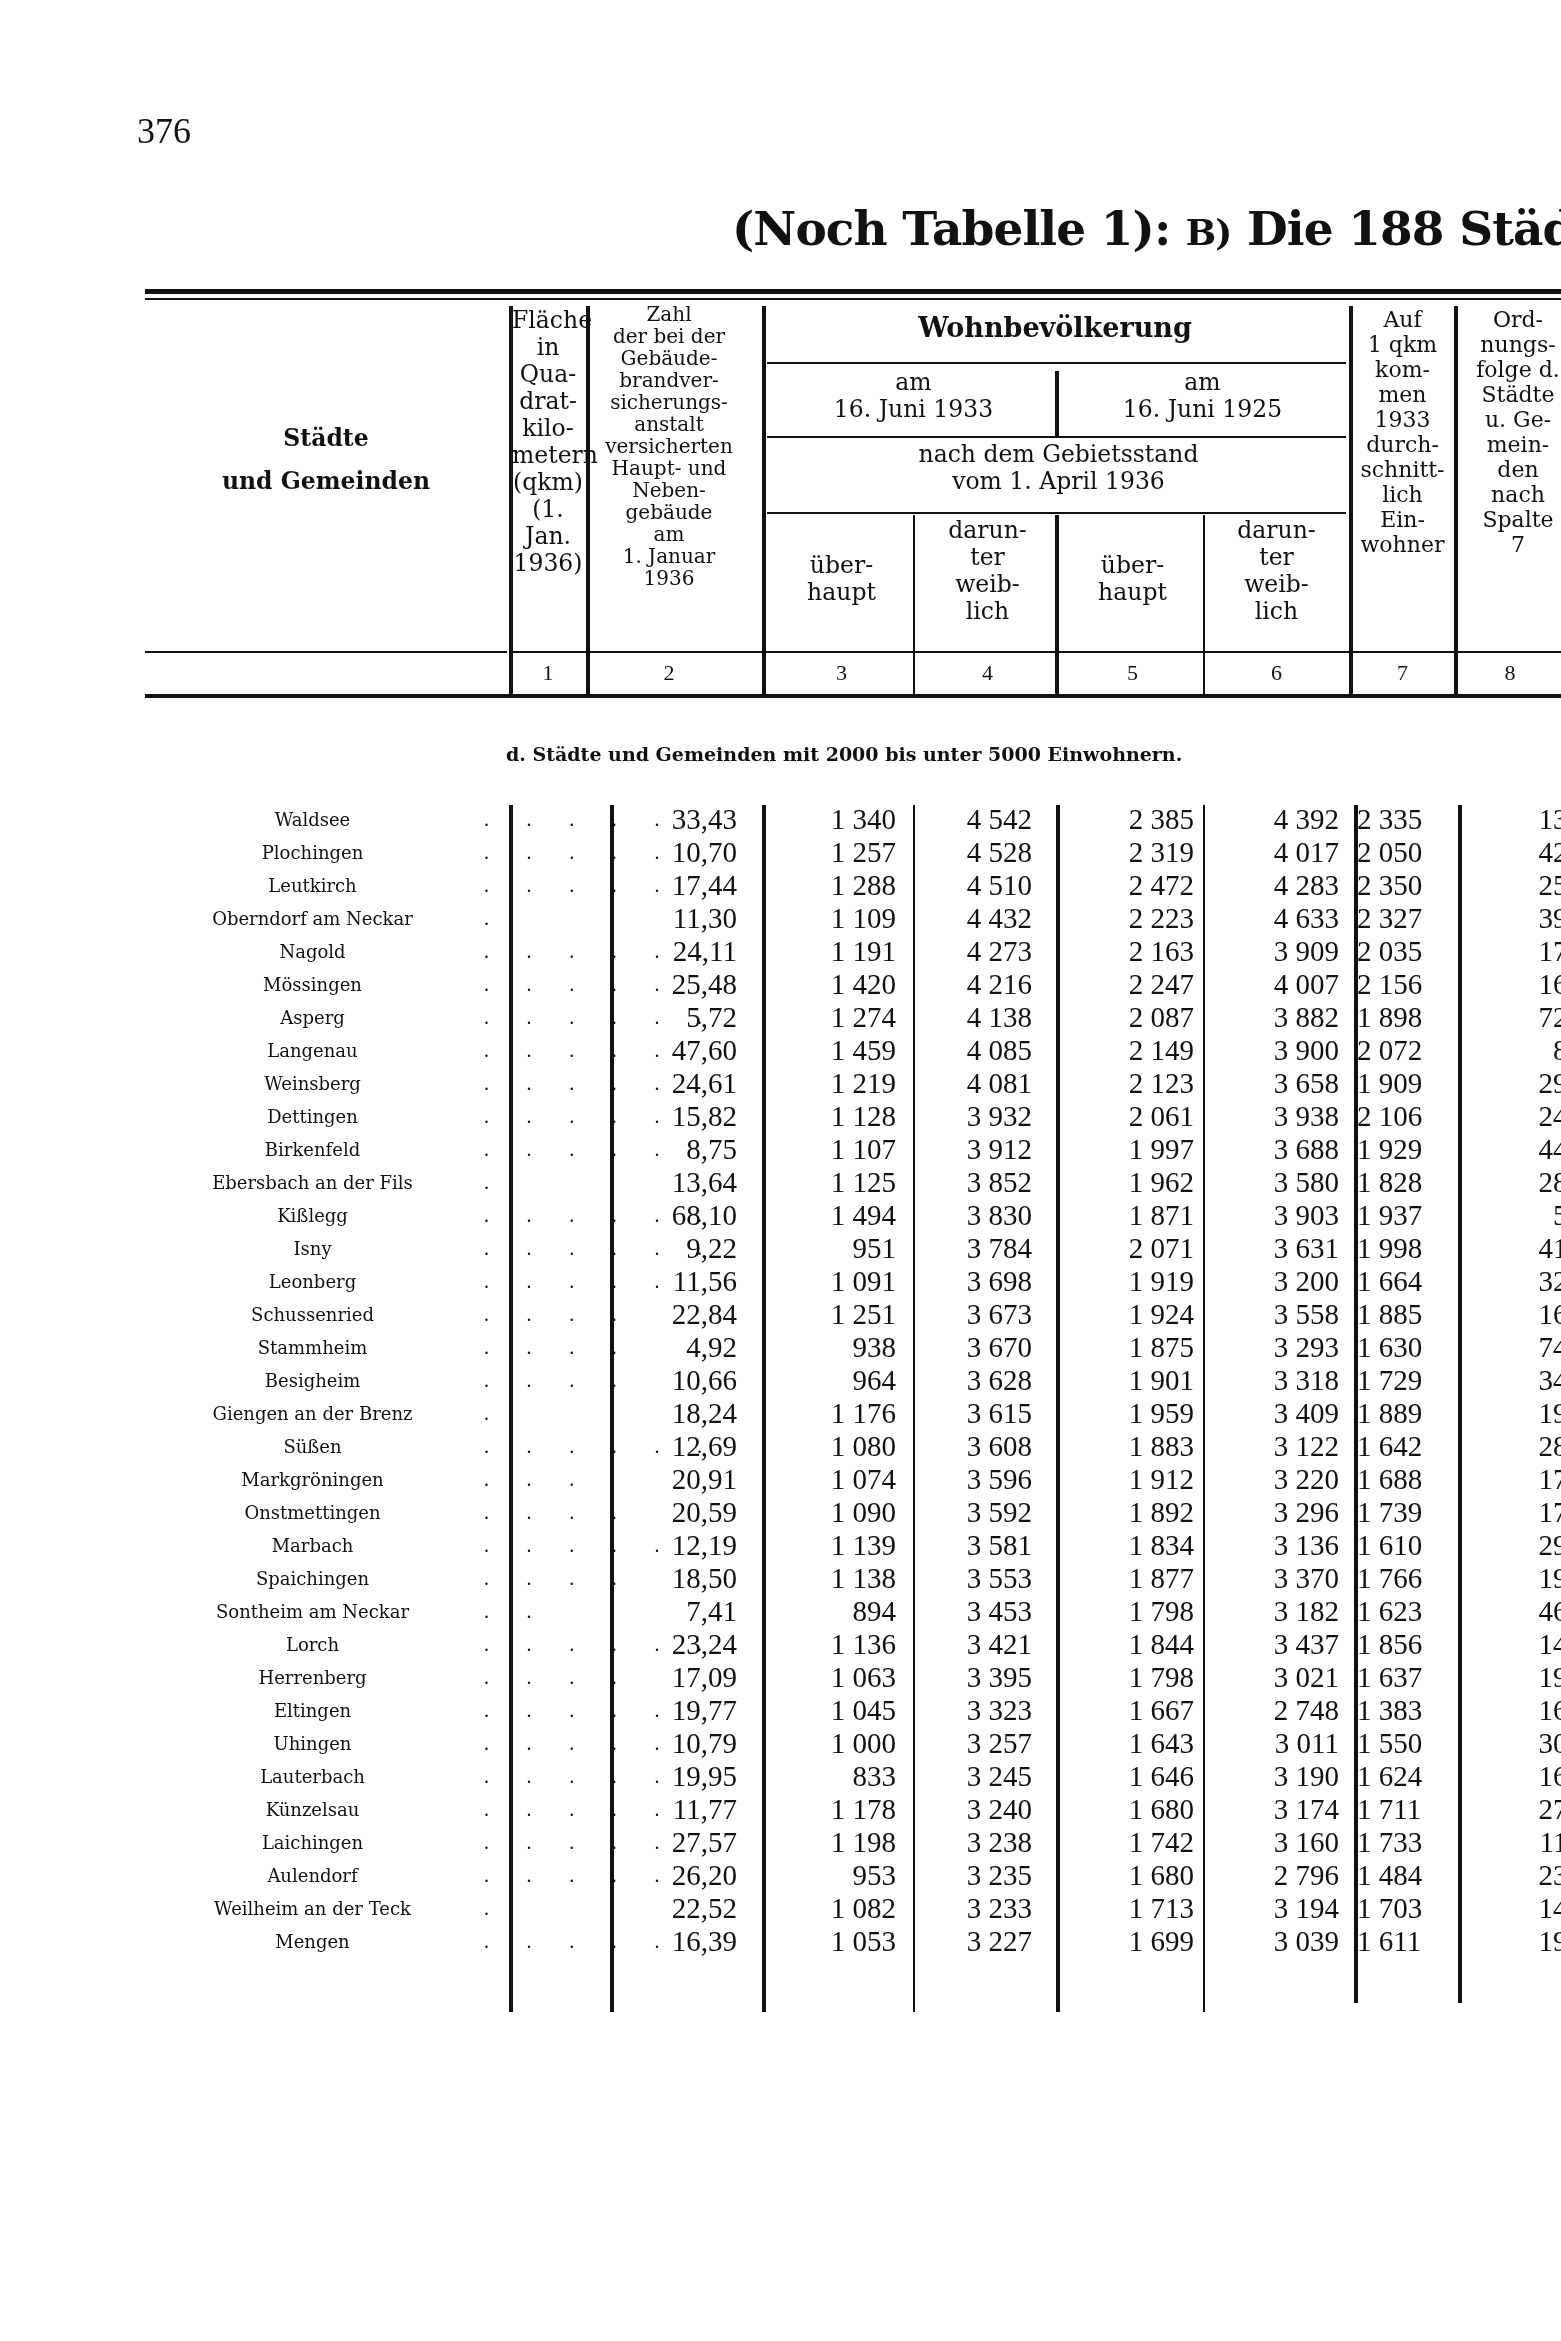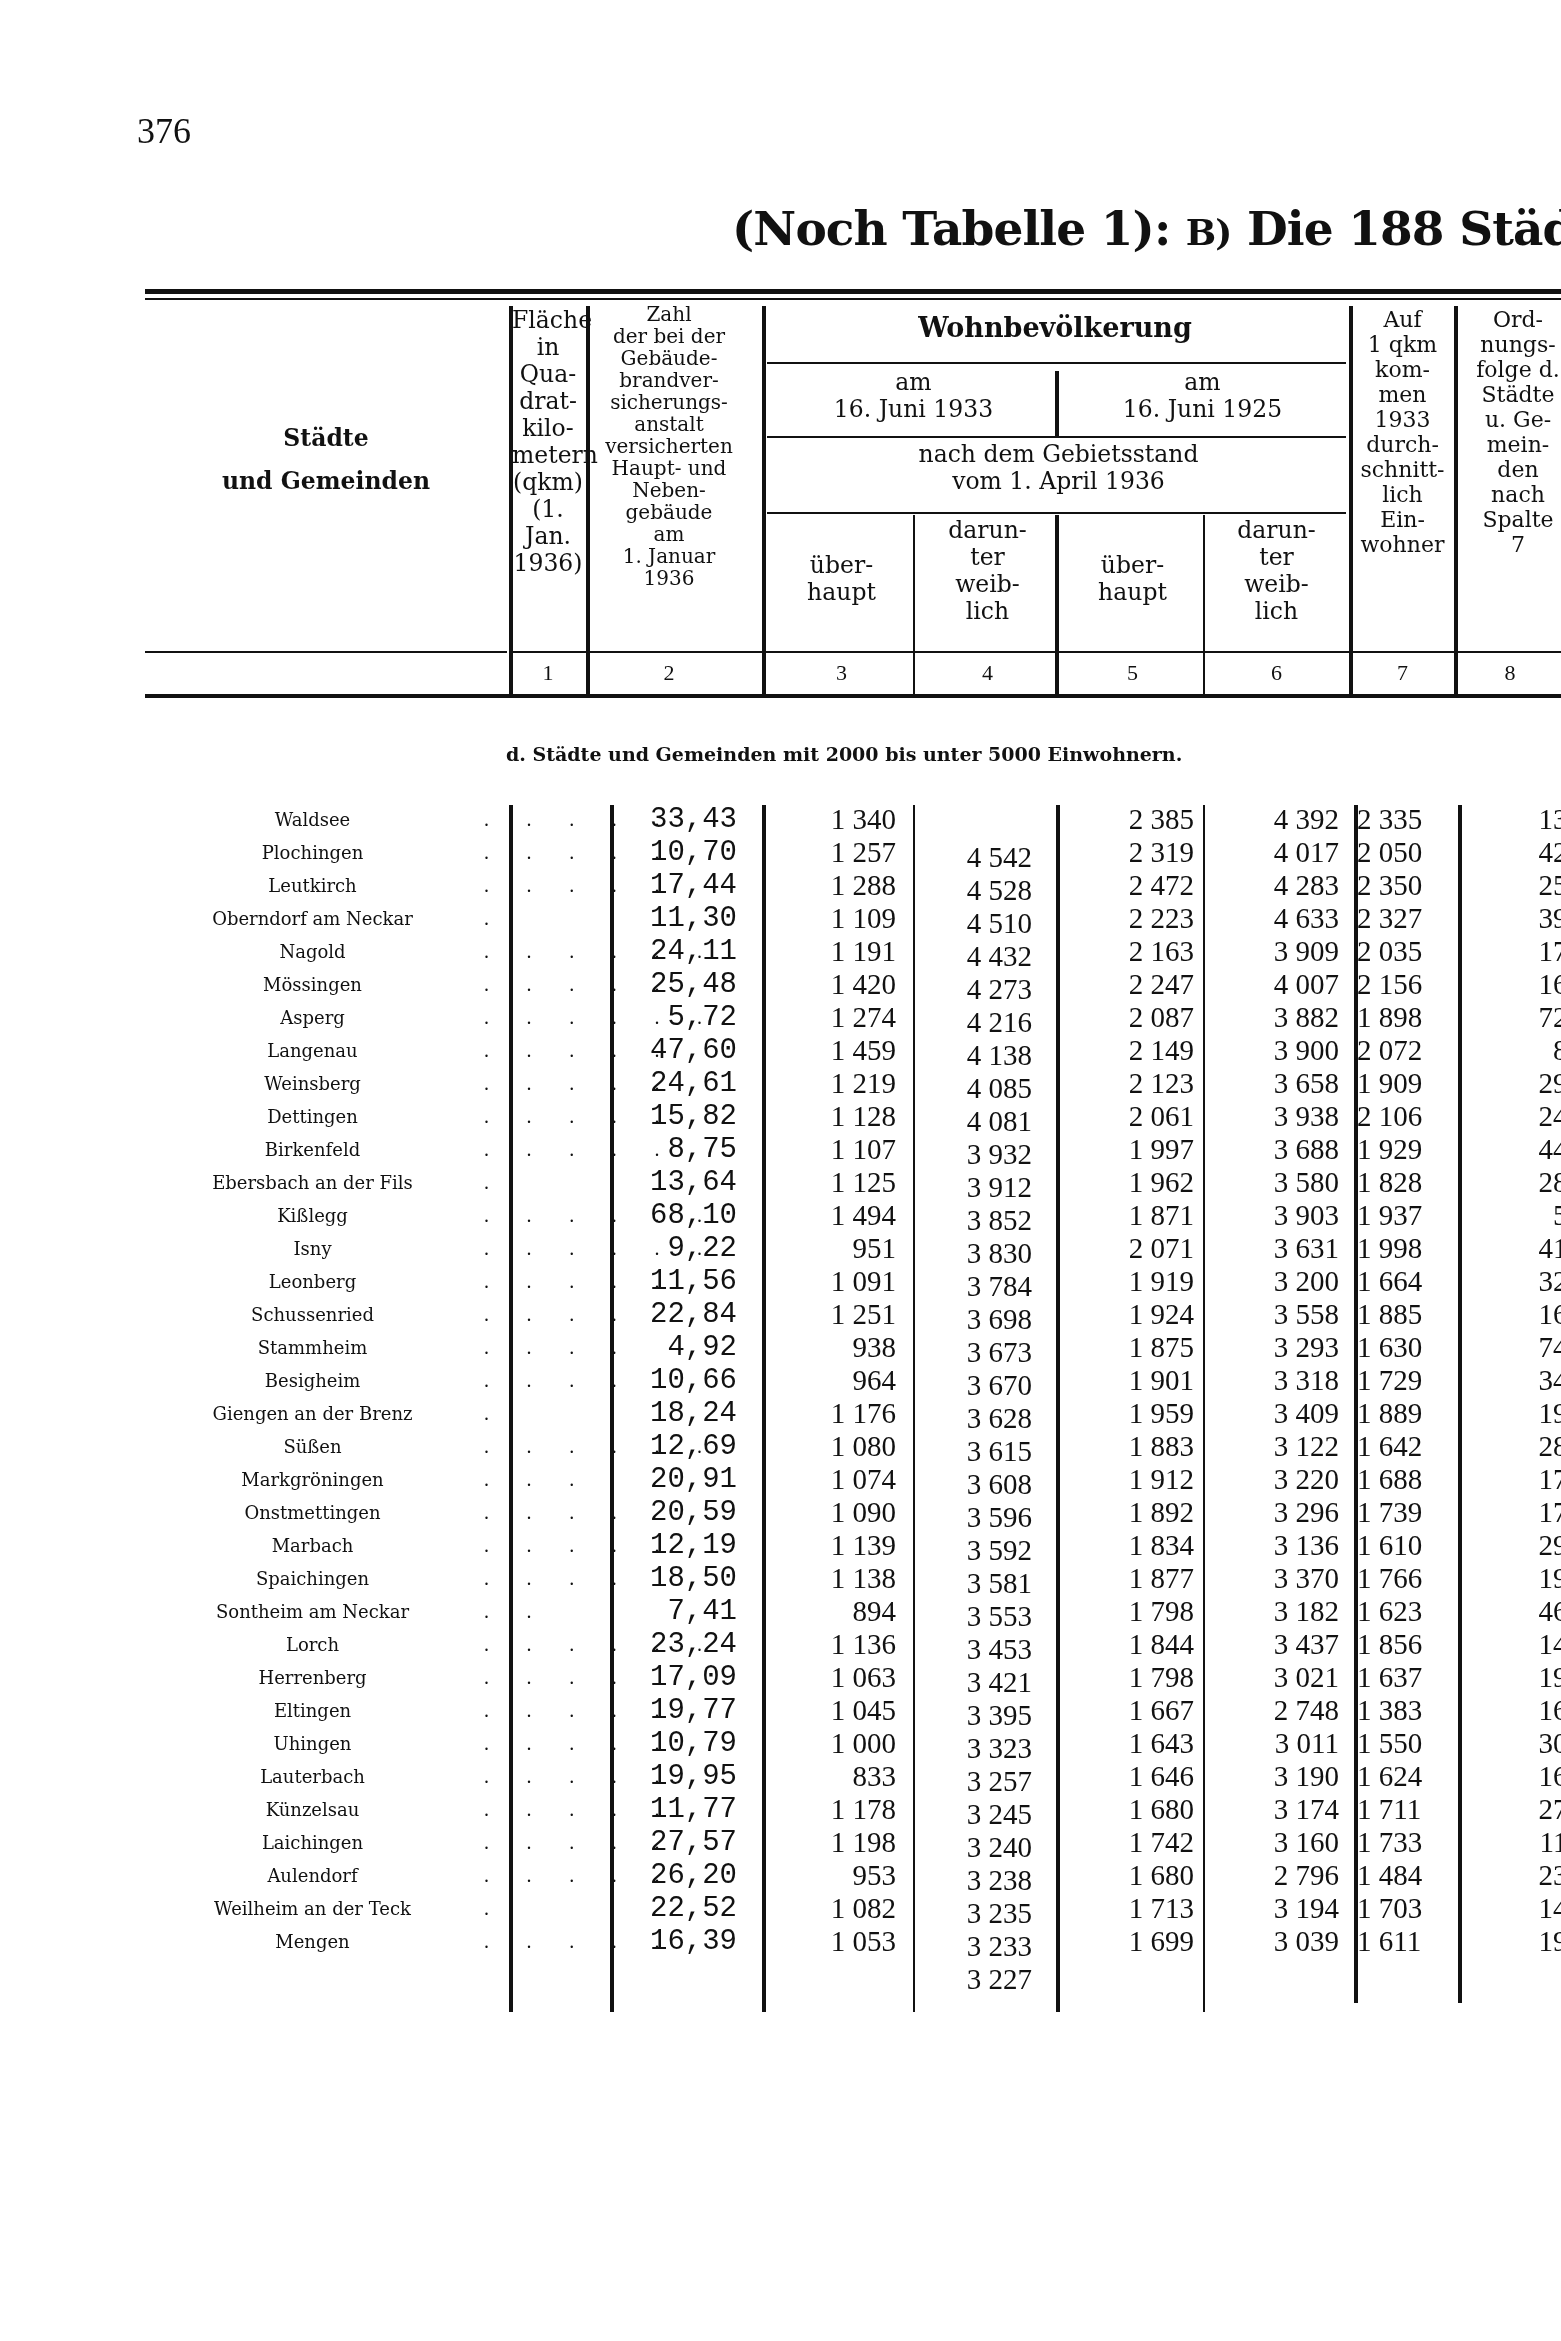--- a/index.html
+++ b/index.html
@@ -16,23 +16,23 @@
   .hc { position:absolute; text-align:center; font-size:23.5px; line-height:27px; font-family:"DejaVu Serif", serif; }
   .hc.small { font-size:20px; line-height:22px; }
   .hc.big { font-size:27px; font-weight:bold; line-height:31px; }
   .colno { position:absolute; top:660px; font-size:22px; text-align:center; font-family:"Liberation Serif", serif; }
   .section { position:absolute; left:506px; top:743px; font-size:19px; font-weight:bold; font-family:"DejaVu Serif", serif; white-space:nowrap; }
   .rows { position:absolute; left:145px; top:803px; }
   .row { position:relative; height:33px; font-family:"Liberation Serif", serif; font-size:29px; line-height:33px; }
   .row span { position:absolute; top:0; white-space:nowrap; }
   .name { left:0; width:335px; font-family:"DejaVu Serif", serif; font-size:18px;text-align:center; }
   .dots { left:339px; width:136px; letter-spacing:16.3px; font-size:20px; }
-  .c1 { left:488px; width:104px; text-align:right;font-family:Liberation Mono, monospace; }
+  .c1 { left:488px; width:104px; text-align:right; }
   .c2 { left:615px; width:136px; text-align:right; }
-  .c3 { left:769px; width:118px; text-align:right;margin-top:38px; }
+  .c3 { left:769px; width:118px; text-align:right; }
   .c4 { left:913px; width:136px; text-align:right; }
   .c5 { left:1058px; width:136px; text-align:right; }
   .c6 { left:1212px; width:136px; text-align:left; }
   .c7 { left:1356px; width:81px; text-align:right; }
 </style>
 </head>
 <body>
 
 <div>
   <div class="pageno">376</div>

